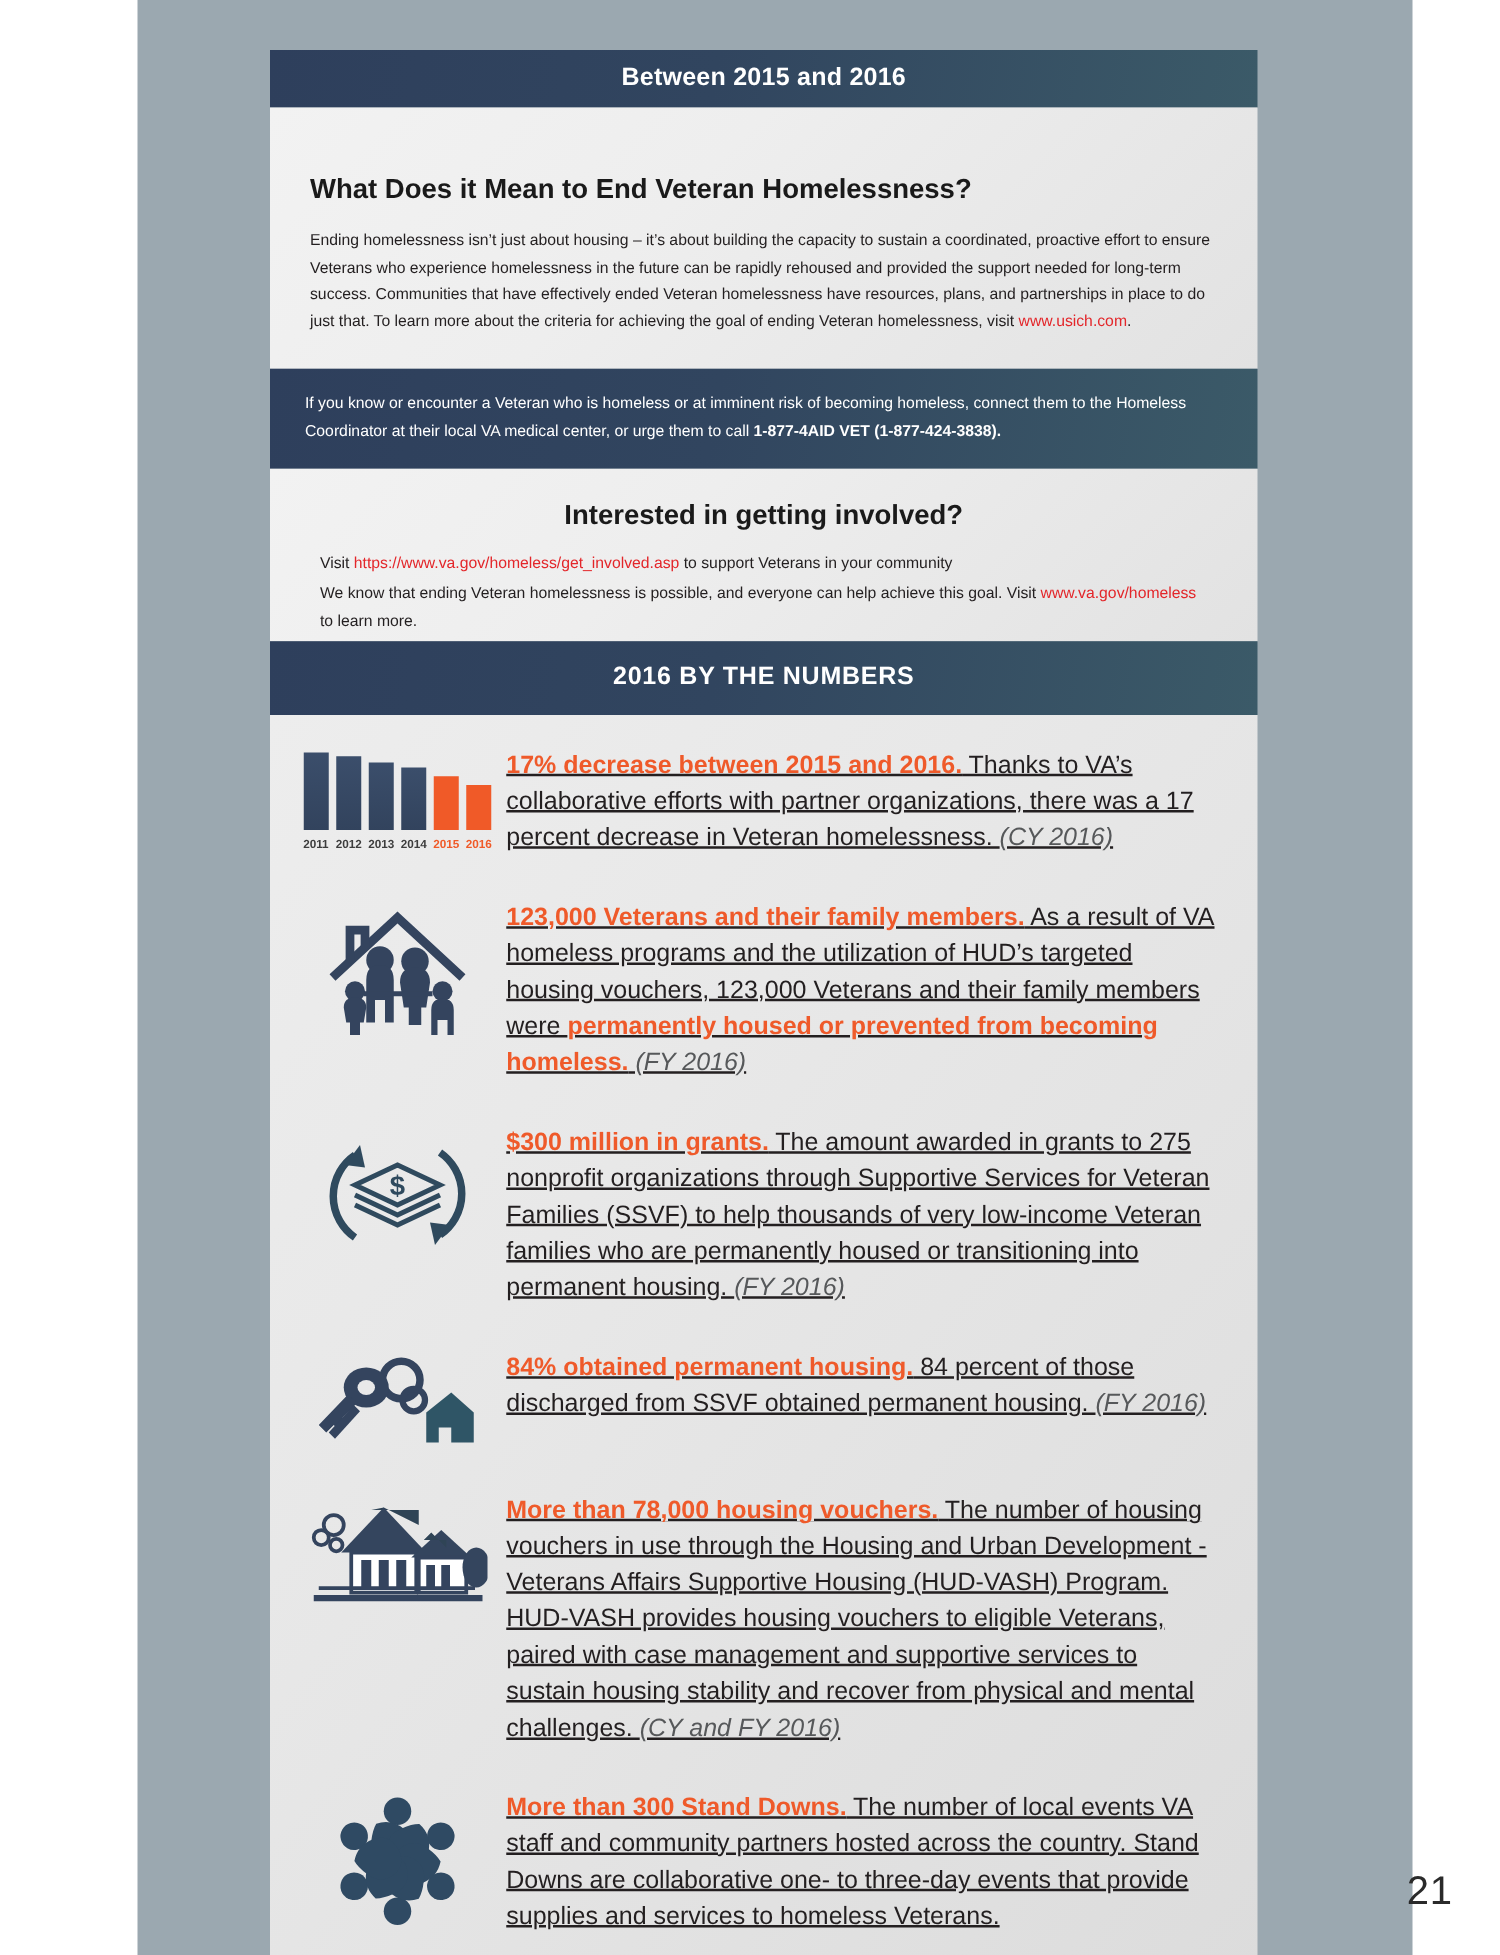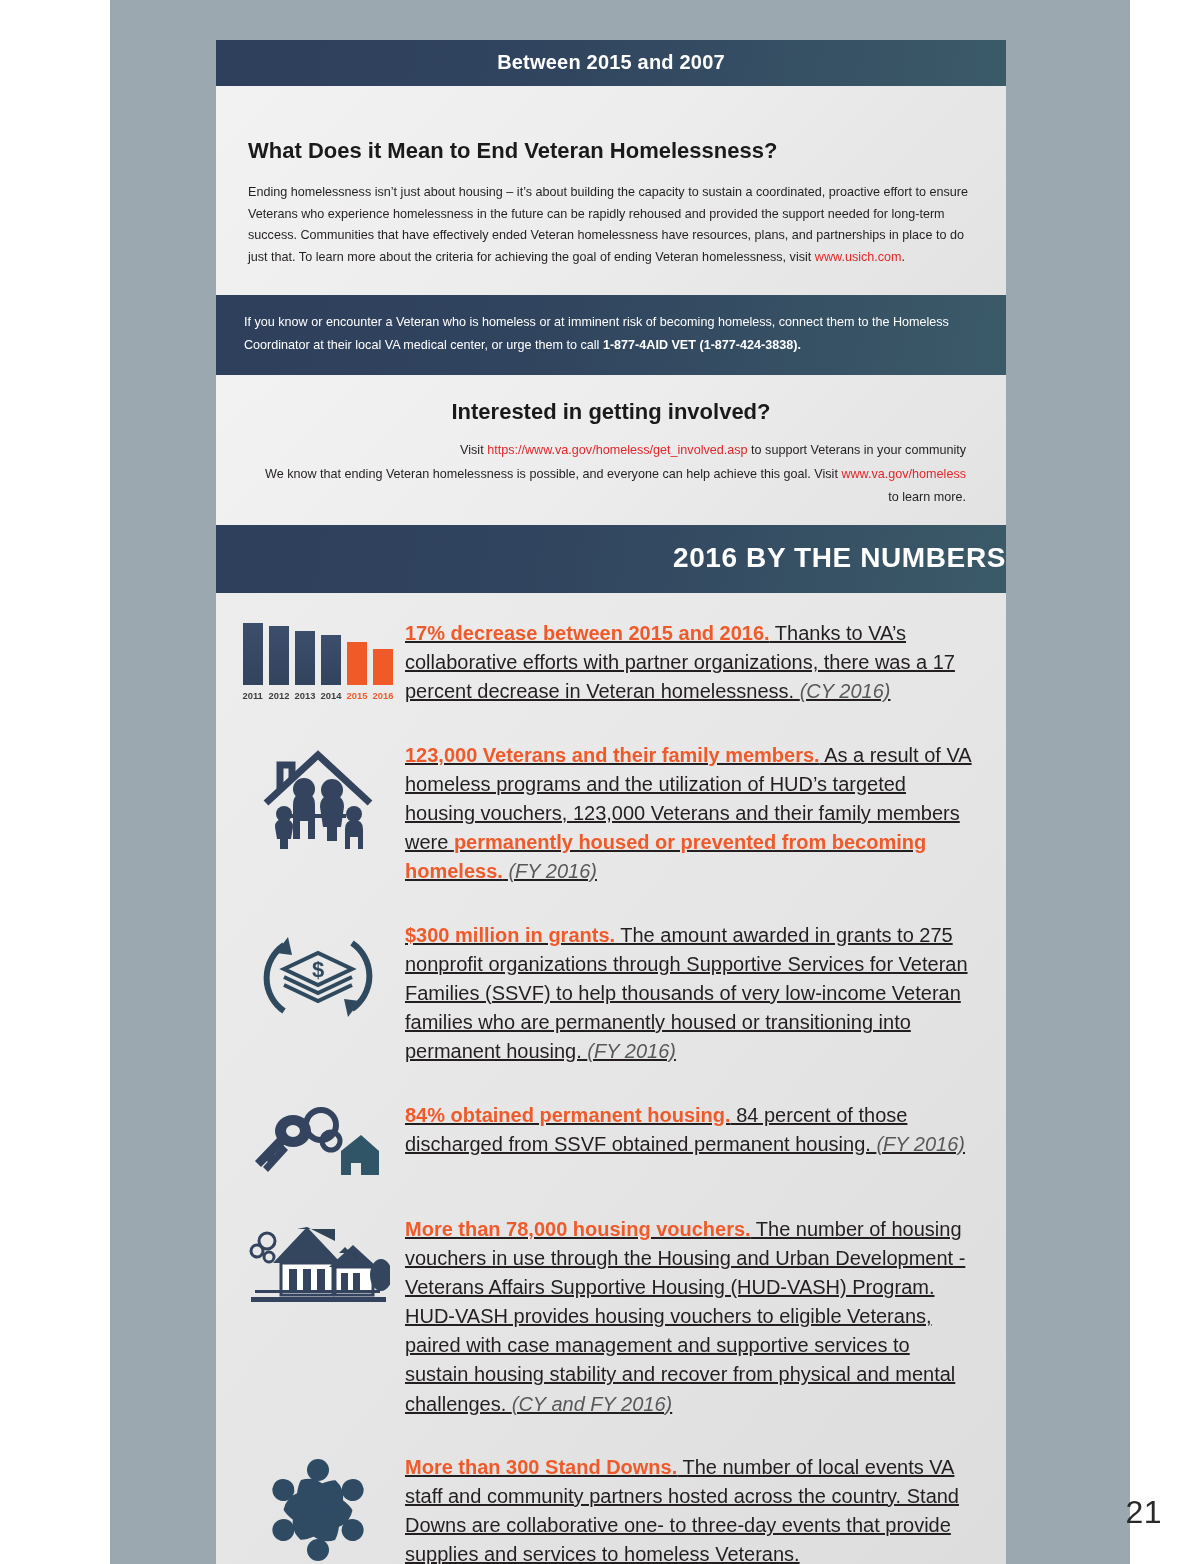--- a/index.html
+++ b/index.html
@@ -40,32 +40,32 @@
     color: #ffffff;
   }
   .band-title {
     text-align: center;
     font-weight: bold;
     padding: 11px 0 12px;
     font-size: 20px;
     letter-spacing: 0.2px;
   }
   .band-big {
-    text-align: right;
+    text-align: center;
     font-weight: bold;
     padding: 17px 0 19px;
-    font-size: 28px;
+    font-size: 20px;
     letter-spacing: 0.6px;
   }
 
   .panel {
     background: linear-gradient(135deg, #f2f2f2 0%, #eeeeee 40%, #e2e2e2 100%);
     padding: 22px 32px 26px 32px;
   }
-  .panel-tight { padding: 16px 40px 16px 40px; }
+  .panel-tight { padding: 16px 40px 4px 40px; }
 
   .lede {
     font-size: 20.5px;
     line-height: 1.52;
     color: #231f20;
   }
   .accent { color: #ef5a2a; font-weight: bold; }
   .link { color: #e3262a; }
   .italic { font-style: italic; color: #56585a; }
 
@@ -89,21 +89,21 @@
   }
 
   h2.involved-head {
     text-align: center;
     font-size: 22px;
     font-weight: bold;
     color: #1a1a1a;
     margin: 8px 0 14px;
   }
   .involved-line {
-    text-align: right;
+    text-align: left;
     font-size: 12.6px;
     line-height: 1.85;
     color: #231f20;
   }
 
   
   .numbers {
     background: linear-gradient(130deg, #ededed 0%, #e8e8e8 35%, #dcdcdc 100%);
     padding: 26px 26px 8px 14px;
   }
@@ -149,21 +149,21 @@
 </head>
 <body>
 
 <div id="page">
   <div class="page-canvas"></div>
   <div class="page-number">21</div>
 
   <div class="info">
 
     <div class="band">
-      <div class="band-title">Between 2015 and 2007</div>
+      <div class="band-title">Between 2015 and 2016</div>
     </div>
 
     <div class="panel">
 
       <h2 class="section-head">What Does it Mean to End Veteran Homelessness?</h2>
 
       <p class="body-sm">
         <span>Ending homelessness isn’t just about housing – it’s about building the capacity to sustain a coordinated, proactive effort to ensure Veterans who experience homelessness in the future can be rapidly rehoused and provided the support needed for long-term success. Communities that have effectively ended Veteran homelessness have resources, plans, and partnerships in place to do just that. To learn more about the criteria for achieving the goal of ending Veteran homelessness, visit </span><span class="link">www.usich.com</span><span>.</span>
       </p>
     </div>

